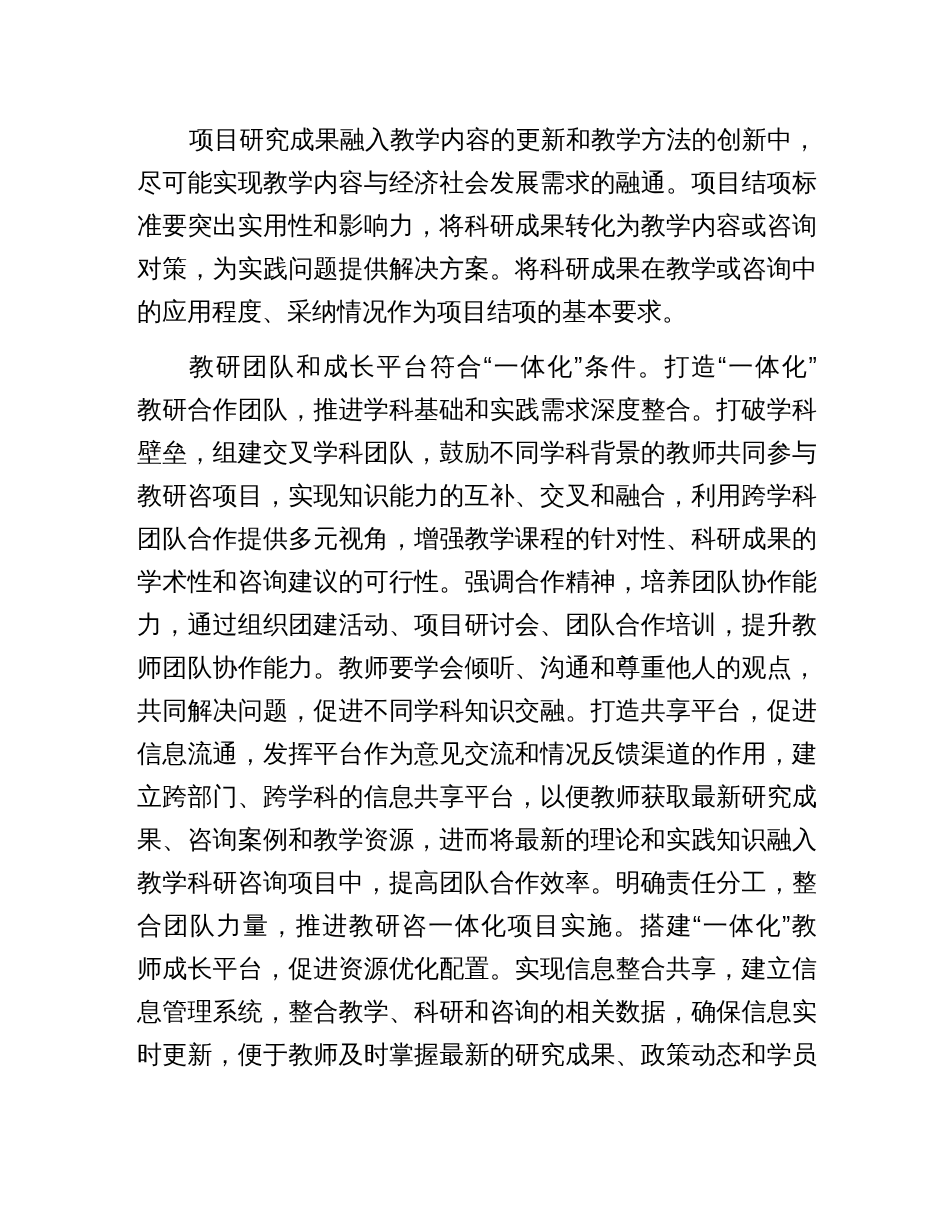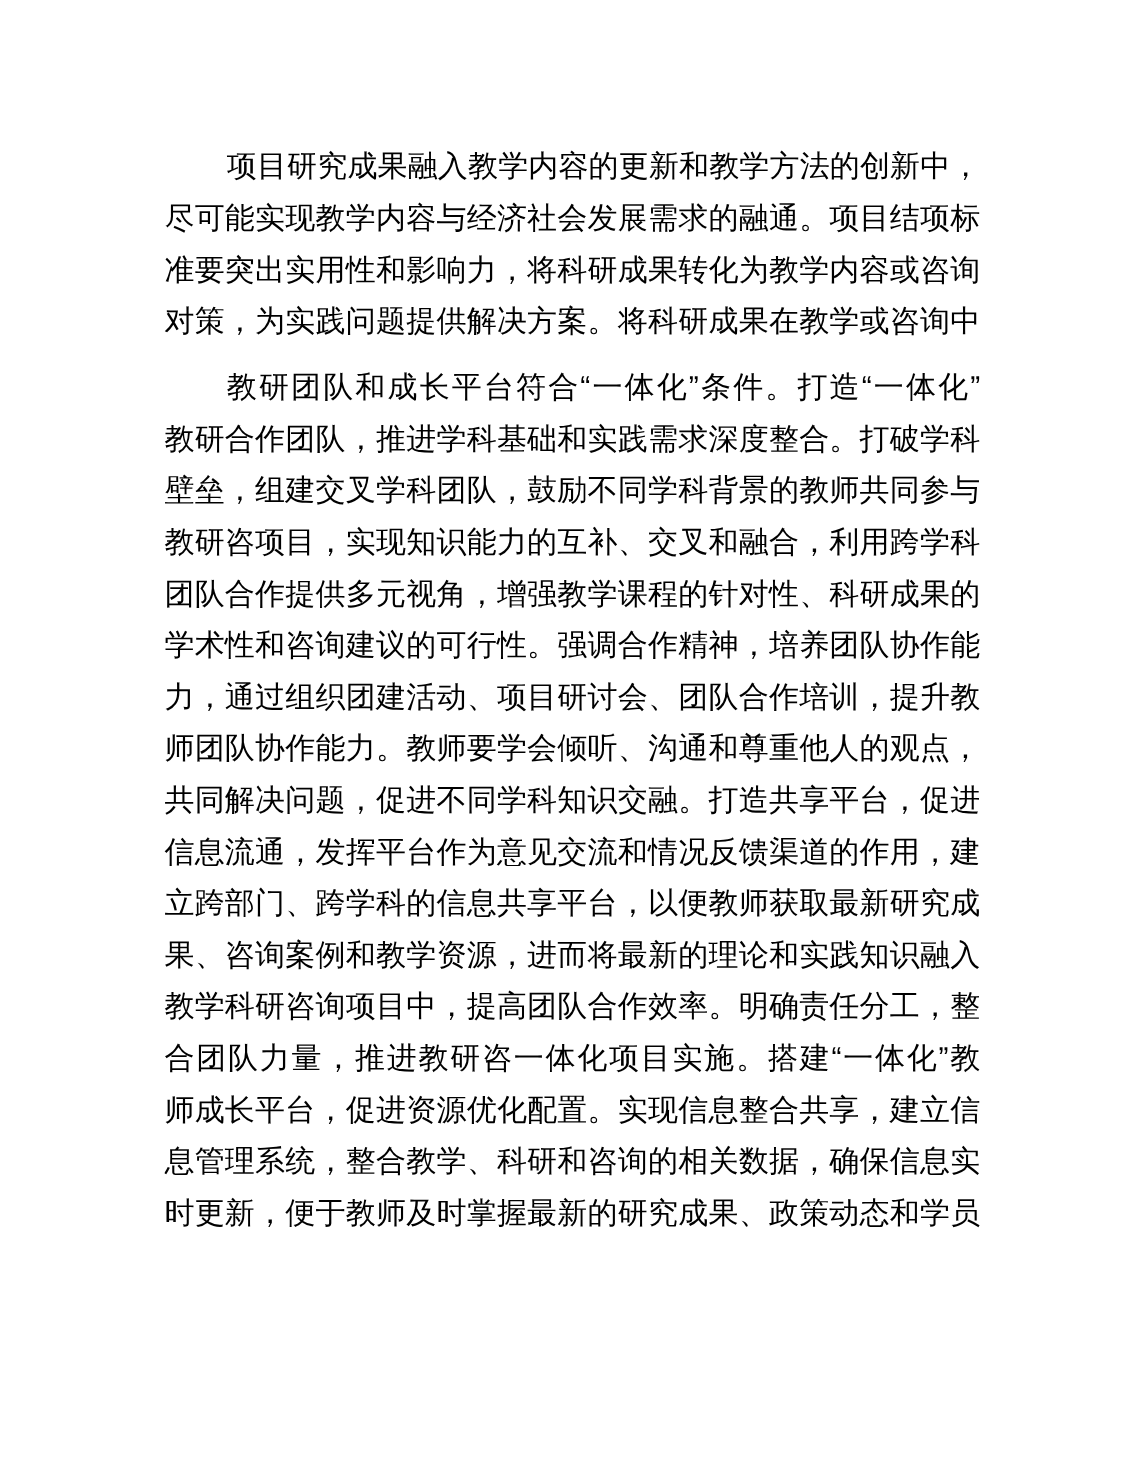--- a/index.html
+++ b/index.html
@@ -152,20 +152,21 @@
           <span>成</span>
           <span>果</span>
           <span>在</span>
           <span>教</span>
           <span>学</span>
           <span>或</span>
           <span>咨</span>
           <span>询</span>
           <span>中</span>
         </div>
+      <div class="line">的应用程度、采纳情况作为项目结项的基本要求。</div>
     </div>
 
     <div class="para">
       <div class="line stretch first-line">
           <span>教</span>
           <span>研</span>
           <span>团</span>
           <span>队</span>
           <span>和</span>
           <span>成</span>

